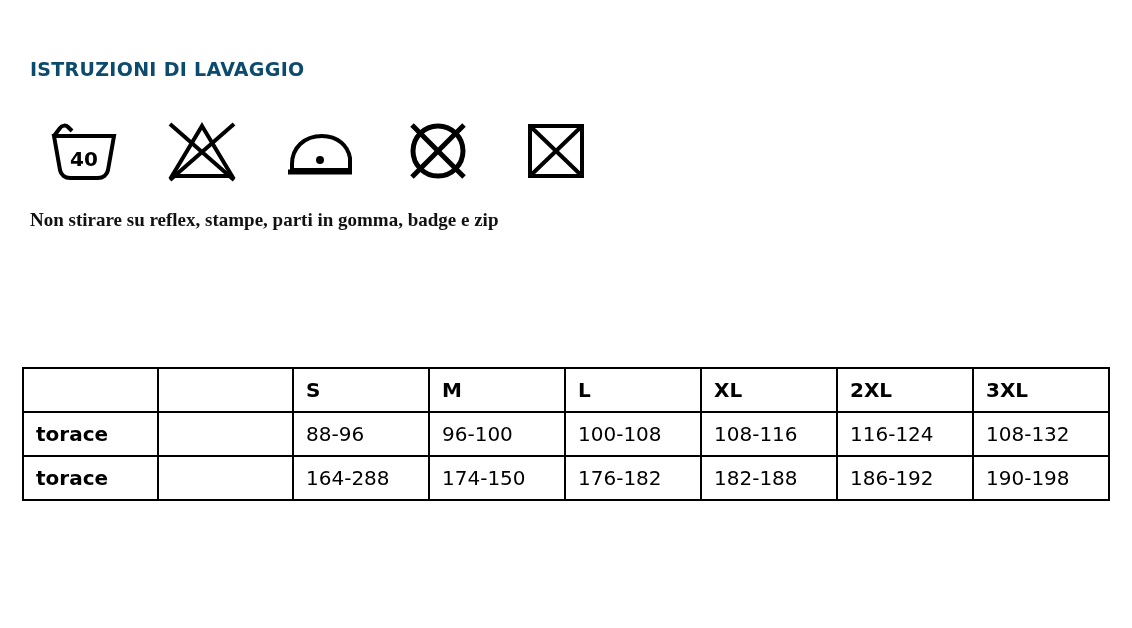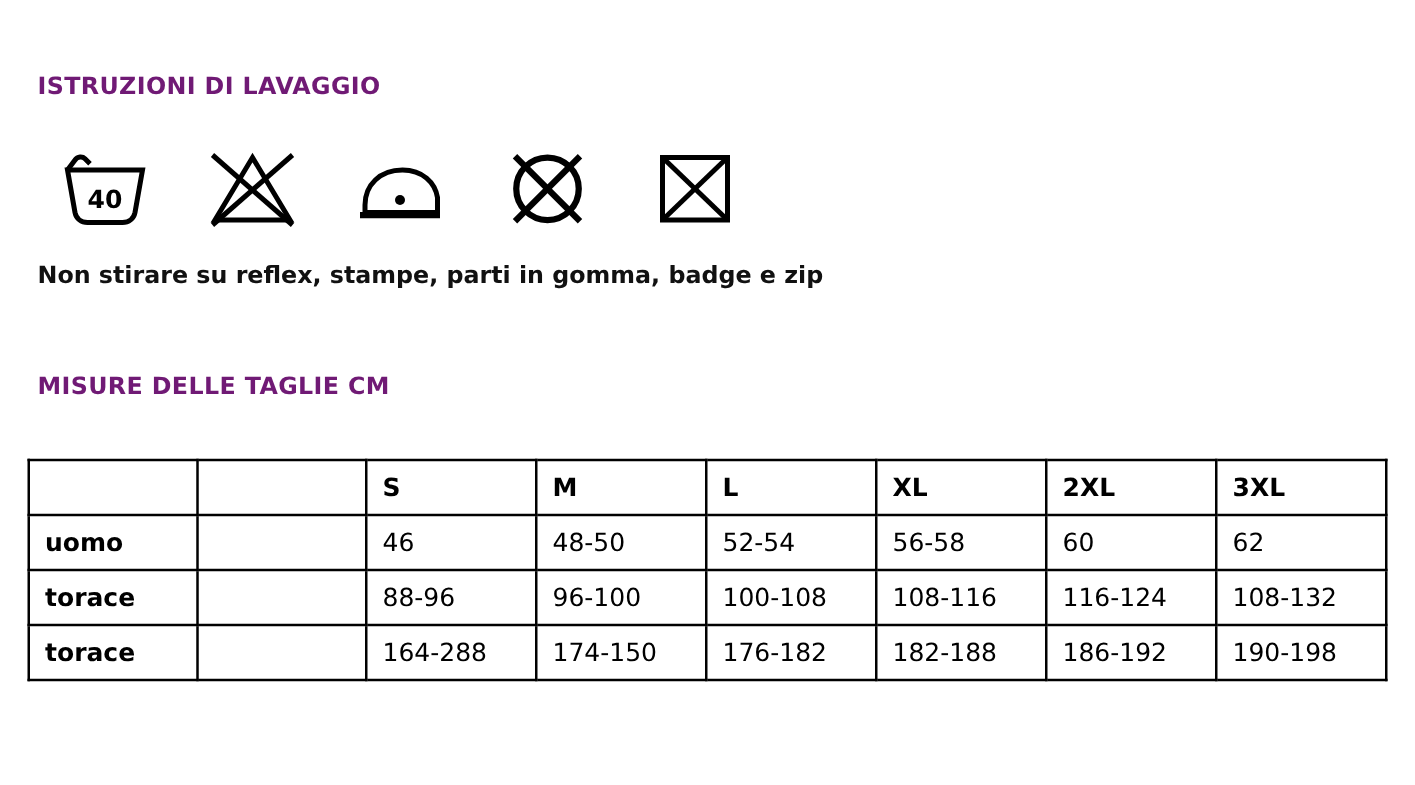--- a/index.html
+++ b/index.html
@@ -22,35 +22,36 @@
     top: 0;
     width: 1132px;
     height: 628px;
   }
 
   .heading {
     position: absolute;
     font-weight: bold;
     font-size: 19px;
     letter-spacing: 0.3px;
-    color: #701a75;
+    color: #0c4a6e;
     white-space: nowrap;
   }
 
   #wash-heading { left: 30px; top: 58px; }
   #sizes-heading { left: 30px; top: 298px; }
 
   .note {
     position: absolute;
     left: 30px;
     top: 209px;
     font-weight: bold;
     font-size: 19px;
     color: #111111;
     white-space: nowrap;
+    font-family: Liberation Serif, serif;
   }
 
   
   .symbols {
     position: absolute;
     left: 48px;
     top: 118px;
     display: flex;
     align-items: flex-start;
     gap: 46px;
@@ -124,21 +125,20 @@
 
     <svg class="symbol" viewBox="0 0 72 66">
       <rect x="10" y="8" width="52" height="50" fill="none" stroke="#000" stroke-width="4"></rect>
       <line x1="10" y1="8" x2="62" y2="58" stroke="#000" stroke-width="4"></line>
       <line x1="62" y1="8" x2="10" y2="58" stroke="#000" stroke-width="4"></line>
     </svg>
   </div>
 
   <div class="note">Non stirare su reflex, stampe, parti in gomma, badge e zip</div>
 
-  <div class="heading" id="sizes-heading">MISURE DELLE TAGLIE CM</div>
 
   <table class="size-table">
     <colgroup>
       <col class="col-label">
         <col class="col-blank">
       <col class="col-size">
         <col class="col-size">
         <col class="col-size">
       <col class="col-size">
         <col class="col-size">
@@ -151,30 +151,20 @@
         <th>S</th>
         <th>M</th>
         <th>L</th>
         <th>XL</th>
         <th>2XL</th>
         <th>3XL</th>
       </tr>
     </thead>
     <tbody>
       <tr>
-        <td class="rowhead">uomo</td>
-        <td></td>
-        <td>46</td>
-        <td>48-50</td>
-        <td>52-54</td>
-        <td>56-58</td>
-        <td>60</td>
-        <td>62</td>
-      </tr>
-      <tr>
         <td class="rowhead">torace</td>
         <td></td>
         <td>88-96</td>
         <td>96-100</td>
         <td>100-108</td>
         <td>108-116</td>
         <td>116-124</td>
         <td>108-132</td>
       </tr>
       <tr>

